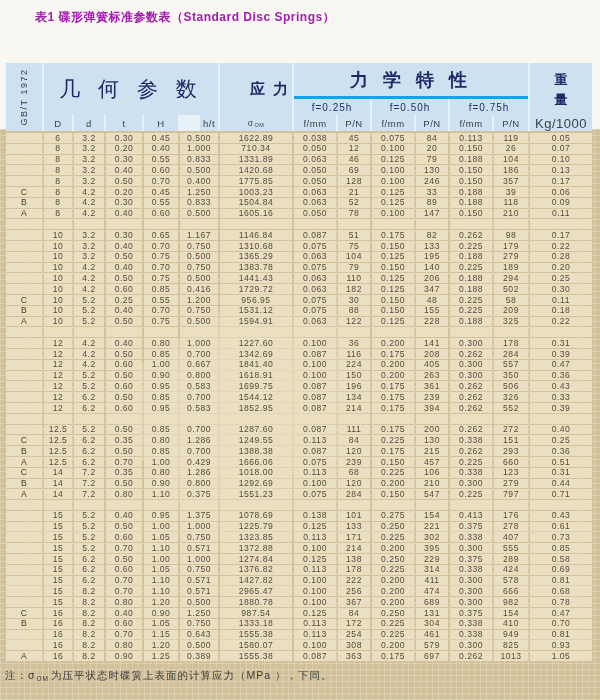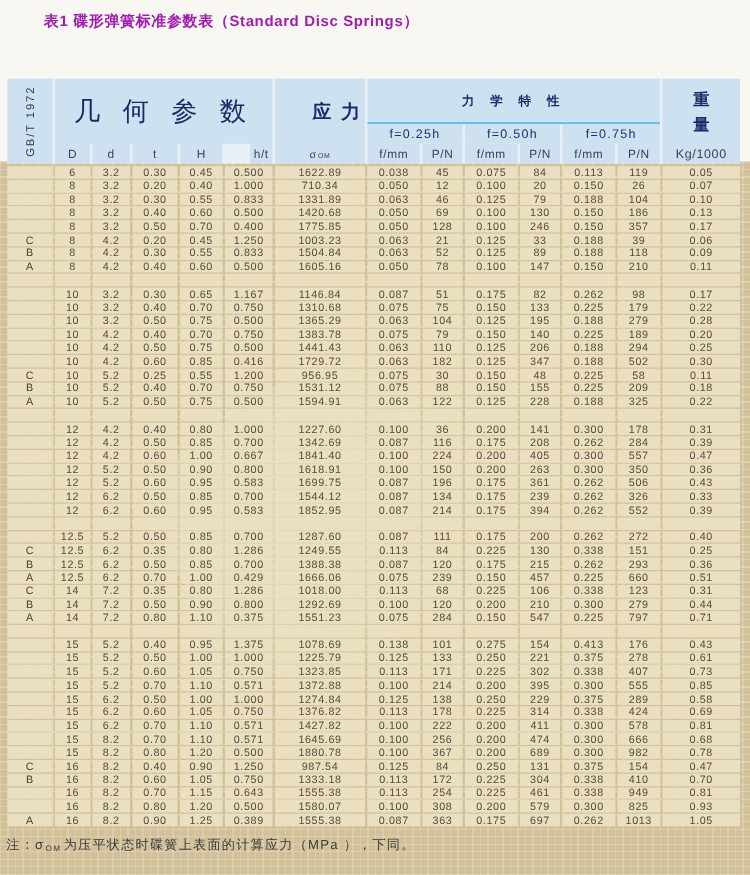--- a/index.html
+++ b/index.html
@@ -32,33 +32,33 @@
     column-gap:2px;row-gap:0;background:#e9f1f8;
   }
   .hc{background:#cde1f0;display:flex;align-items:center;justify-content:center;color:#1d2a66;}
   .h-std{grid-column:1;grid-row:1/4;}
   .h-std span{
     transform:rotate(-90deg);white-space:nowrap;
     font-size:9px;letter-spacing:1.5px;color:#2c3a55;
   }
   .h-geo{grid-column:2/7;grid-row:1/3;font-size:21px;font-weight:normal;letter-spacing:6px;}
   .h-stress{grid-column:7/8;grid-row:1/3;font-size:15px;font-weight:bold;letter-spacing:2px;padding-left:28px;}
-  .h-mech{grid-column:8/14;grid-row:1/2;font-size:10px;font-weight:bold;letter-spacing:5px;border-bottom:1px solid #0ea5e9;}
+  .h-mech{grid-column:8/14;grid-row:1/2;font-size:18px;font-weight:bold;letter-spacing:5px;border-bottom:3px solid #0ea5e9;}
   .h-weight{grid-column:14/15;grid-row:1/3;flex-direction:column;justify-content:center;gap:7px;font-size:13px;font-weight:bold;line-height:1;}
   .h-f{grid-row:2;font-size:10px;letter-spacing:1px;color:#20306b;text-align:right;}
   .h-f1{grid-column:8/10;} .h-f2{grid-column:10/12;} .h-f3{grid-column:12/14;}
   .cn{grid-row:3;background:#cde1f0;display:flex;align-items:center;justify-content:center;
       font-size:9.5px;color:#39424d;letter-spacing:.5px;}
   .cn:nth-child(9){grid-column:2;} .cn:nth-child(10){grid-column:3;}
   .cn:nth-child(11){grid-column:4;} .cn:nth-child(12){grid-column:5;}
   .cn:nth-child(13){grid-column:6;margin-left:20px;} .cn:nth-child(14){grid-column:7;}
   .cn:nth-child(15){grid-column:8;} .cn:nth-child(16){grid-column:9;}
   .cn:nth-child(17){grid-column:10;} .cn:nth-child(18){grid-column:11;}
   .cn:nth-child(19){grid-column:12;} .cn:nth-child(20){grid-column:13;}
-  .cn:nth-child(21){grid-column:14;font-size:10px;}
+  .cn:nth-child(21){grid-column:14;font-size:13px;}
   .cn-sigma{font-size:8.5px;}
   .cn-sigma .sub{font-size:5.5px;margin-top:4px;margin-left:1px;}
   
   .tbody{position:absolute;left:6px;top:133px;width:586px;}
   .trow{display:grid;grid-template-columns:var(--cols);column-gap:2px;height:9.8px;margin-bottom:1px;}
   .tcell{
     background:#eadfc1;display:flex;align-items:center;justify-content:center;
     font-size:8.6px;line-height:1;letter-spacing:.5px;color:#524c3c;
   }
   .tcell.classcell{color:#45402e;}
@@ -783,21 +783,21 @@
       <div class="tcell">578</div>
       <div class="tcell">0.81</div>
     </div>
     <div class="trow">
       <div class="tcell classcell"></div>
       <div class="tcell">15</div>
       <div class="tcell">8.2</div>
       <div class="tcell">0.70</div>
       <div class="tcell">1.10</div>
       <div class="tcell">0.571</div>
-      <div class="tcell">1645.69</div>
+      <div class="tcell">2965.47</div>
       <div class="tcell">0.100</div>
       <div class="tcell">256</div>
       <div class="tcell">0.200</div>
       <div class="tcell">474</div>
       <div class="tcell">0.300</div>
       <div class="tcell">666</div>
       <div class="tcell">0.68</div>
     </div>
     <div class="trow">
       <div class="tcell classcell"></div>

